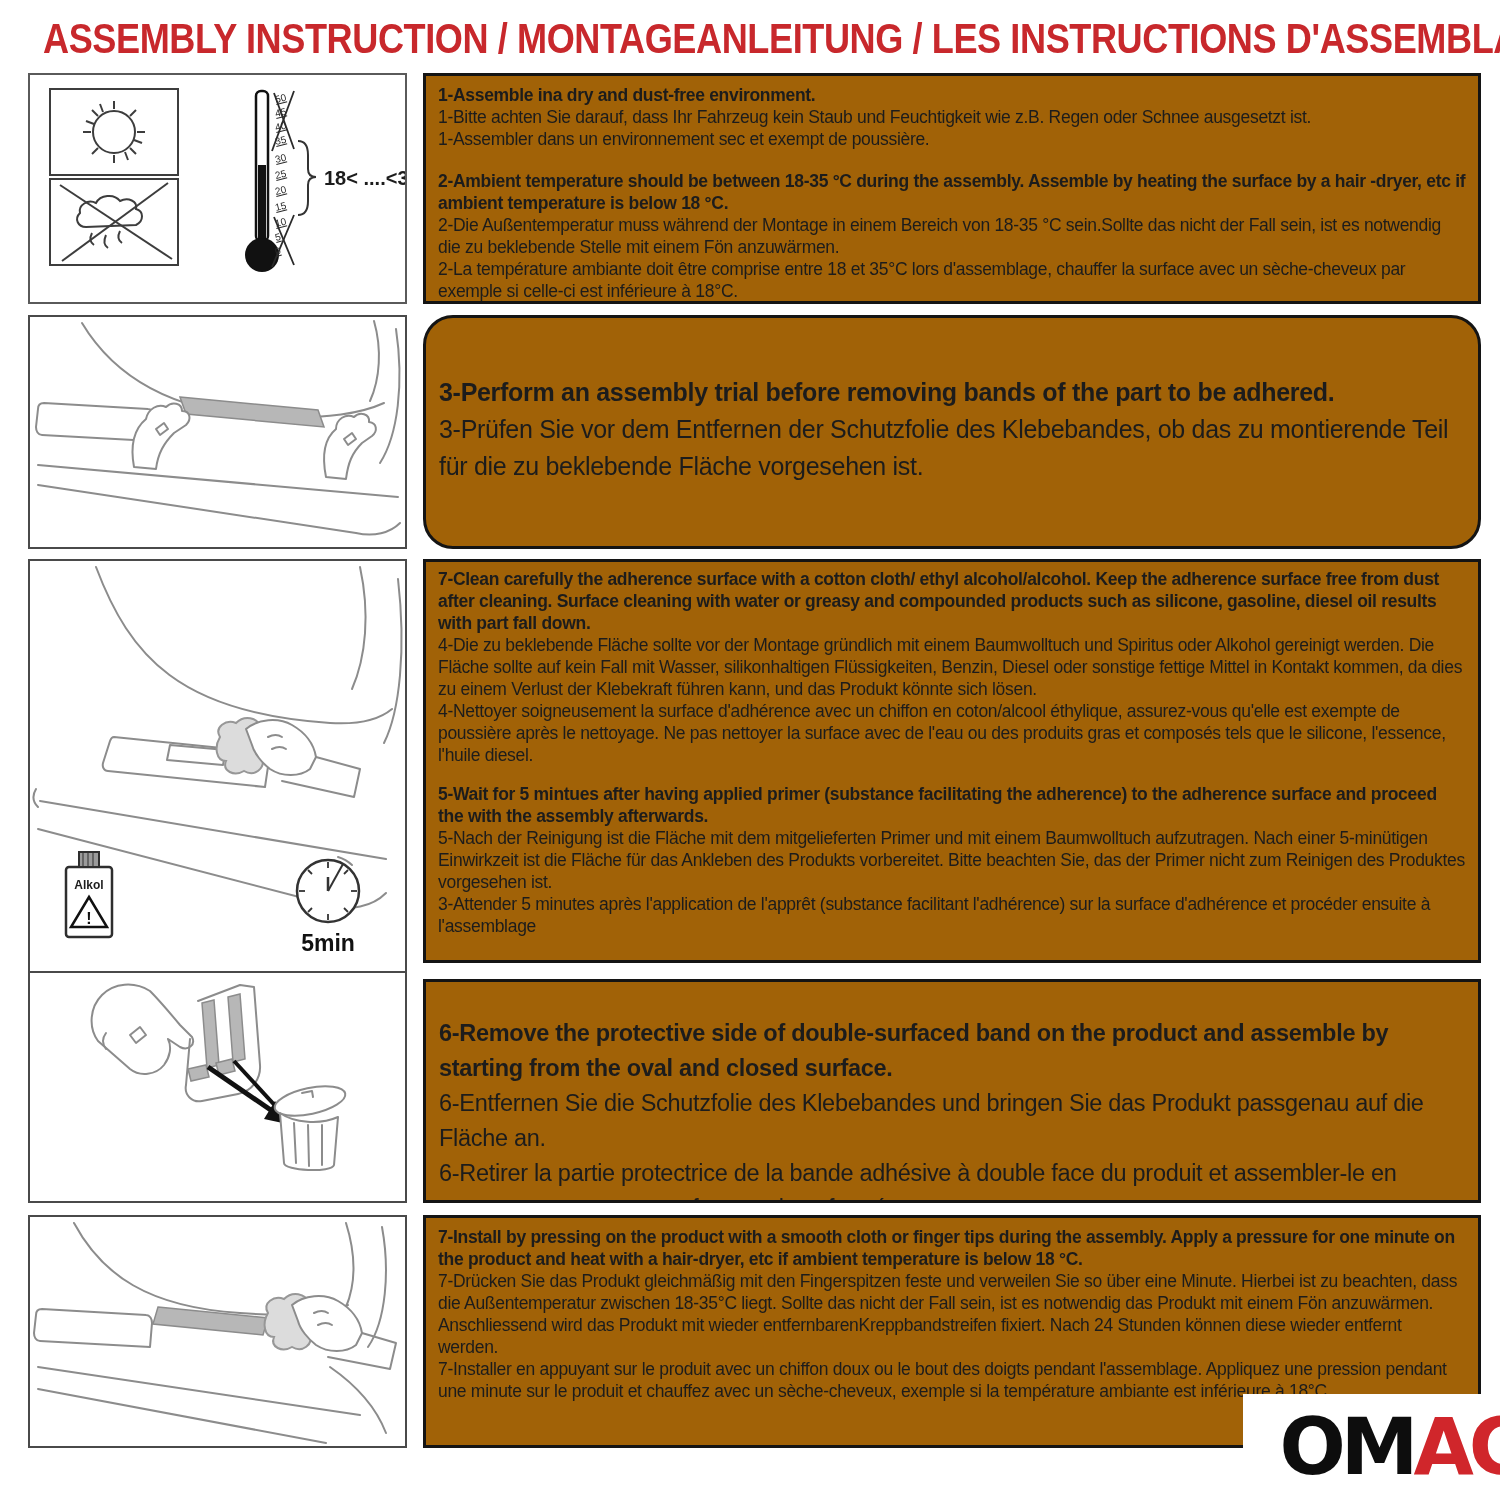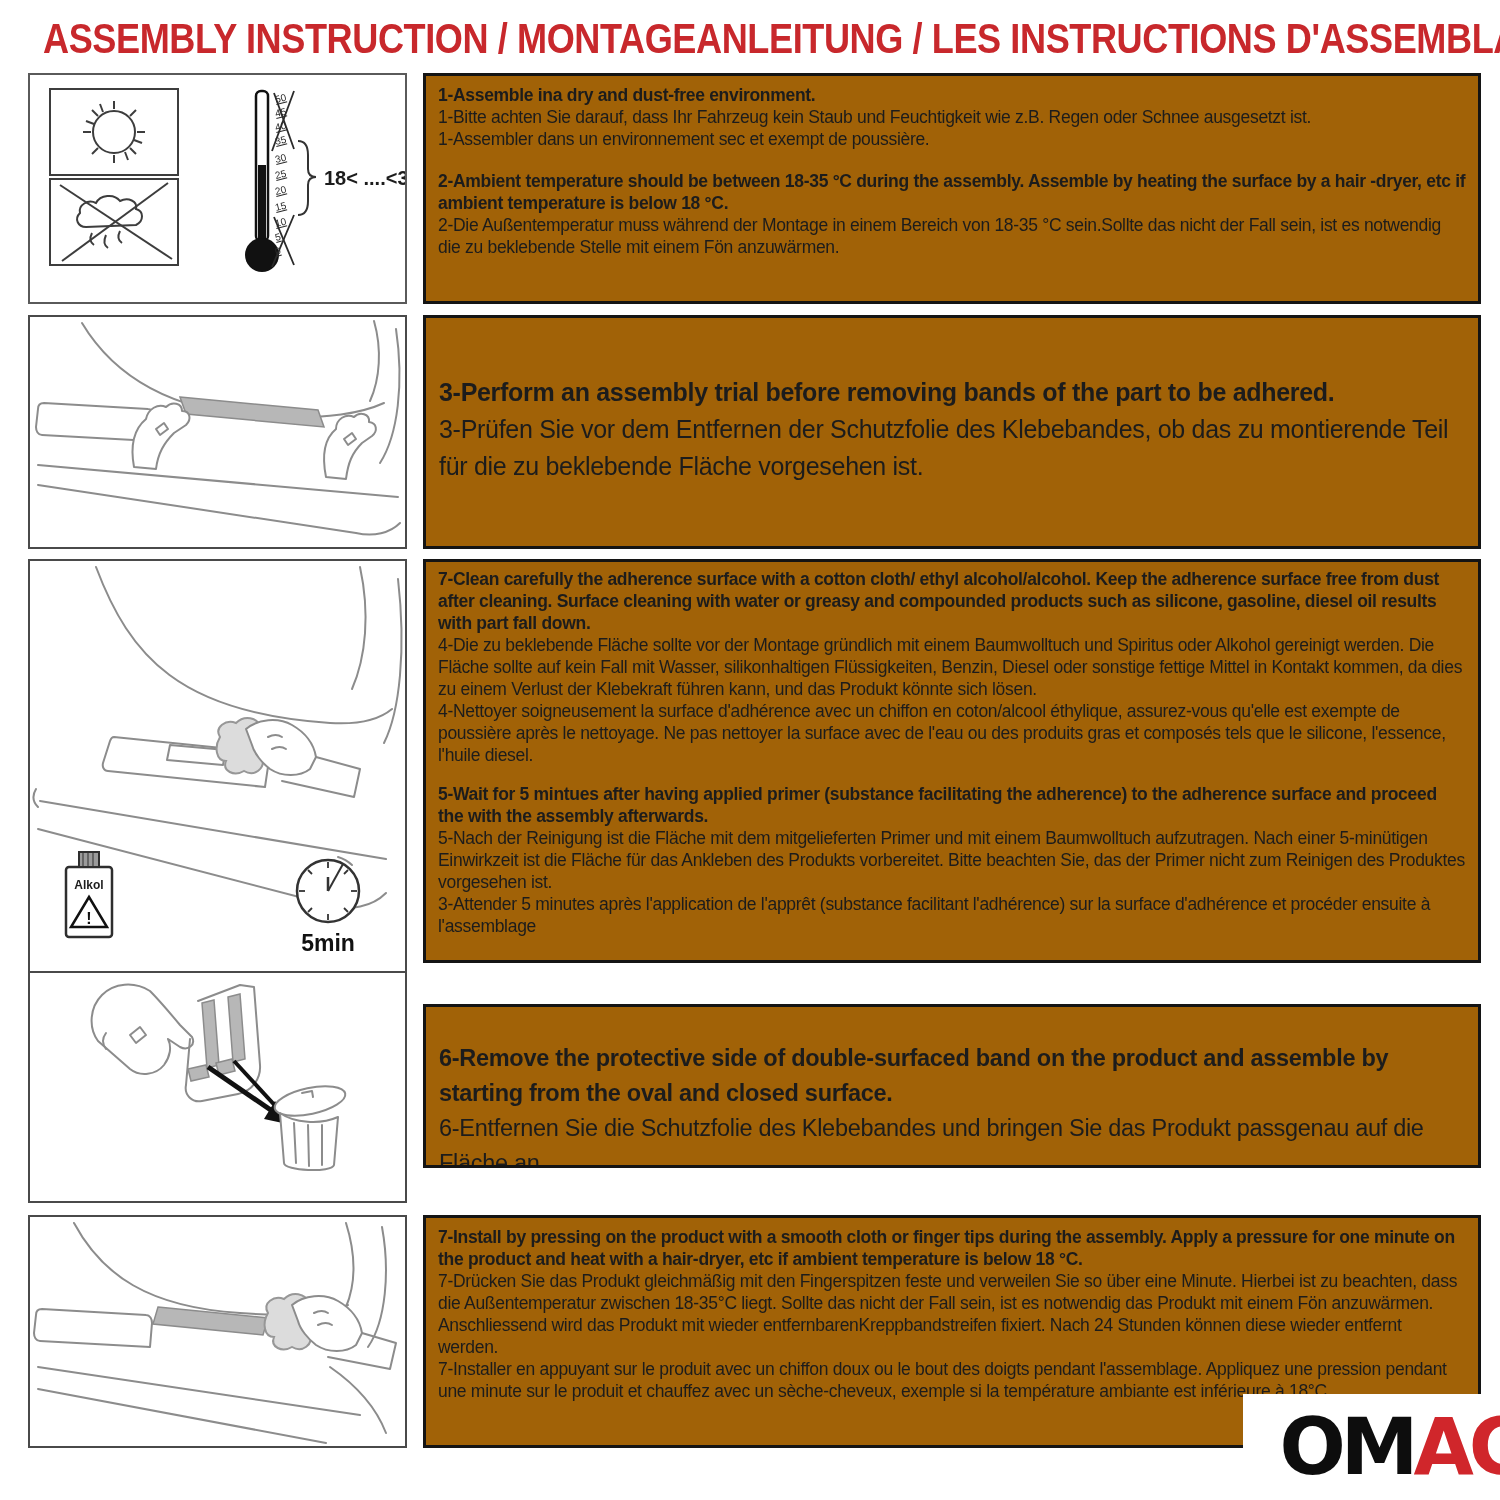--- a/index.html
+++ b/index.html
@@ -9,21 +9,21 @@
   .title span{display:inline-block;transform:scaleX(0.84);transform-origin:0 50%;
         font-size:43px;font-weight:800;letter-spacing:-0.5px;color:#c8282c;line-height:52px;}
   .lbox{position:absolute;left:28px;width:379px;background:#fff;border:2px solid #4a4a4a;
         box-sizing:border-box;overflow:hidden;}
   .rbox{position:absolute;left:423px;width:1058px;background:#a16207;border:3px solid #141414;
         box-sizing:border-box;overflow:hidden;letter-spacing:-0.3px;}
   .rbox p{margin:0;}
   .b{font-weight:700;}
   .fs-s{font-size:17.5px;line-height:22px;padding:8px 12px 0 12px;}
   .fs-s3{font-size:17.5px;line-height:22px;padding:6px 12px 0 12px;}
-  .fs-l{font-size:25px;line-height:37px;padding:56px 16px 0 13px;}
+  .fs-l{font-size:25px;line-height:37px;padding:56px 16px 0 13px;border-radius:30px;}
   .fs-m{font-size:23.5px;line-height:35px;padding:34px 16px 0 13px;}
   .sp1{height:20px;}
   .sp3{height:17px;}
   .logo{position:absolute;left:1243px;top:1394px;width:278px;height:106px;background:#fff;
         display:flex;align-items:center;justify-content:flex-end;z-index:6;}
   .logo-text{font-size:78px;font-weight:900;letter-spacing:-5px;line-height:1;
         font-family:"DejaVu Sans","Liberation Sans",sans-serif;}
   .logo-om{color:#0d0d0d;}
   .logo-ac{color:#d0262b;}
   svg{display:block;}
@@ -100,20 +100,21 @@
       </g>
     </svg>
   </div>
   <div class="rbox fs-s" style="top:73px;height:231px;">
     <p class="b">1-Assemble ina dry and dust-free environment.</p>
     <p>1-Bitte achten Sie darauf, dass Ihr Fahrzeug kein Staub und Feuchtigkeit wie z.B. Regen oder Schnee ausgesetzt ist.</p>
     <p>1-Assembler dans un environnement sec et exempt de poussière.</p>
     <div class="sp1"></div>
     <p class="b">2-Ambient temperature should be between 18-35 °C  during the assembly. Assemble by heating the surface by a hair -dryer, etc if ambient temperature is below 18 °C.</p>
     <p>2-Die Außentemperatur muss während der Montage in einem Bereich von 18-35 °C  sein.Sollte das nicht der Fall sein, ist es notwendig die zu beklebende Stelle mit einem Fön anzuwärmen.</p>
+    <p>2-La température ambiante doit être comprise entre 18 et 35°C lors d'assemblage, chauffer la surface avec un sèche-cheveux par exemple si celle-ci est inférieure à 18°C.</p>
   </div>
 
   <div class="lbox" style="top:315px;height:234px;">
     <svg viewBox="0 0 375 230" width="375" height="230">
       <path class="sketch" d="M52,6 C88,66 150,96 238,100 C300,102 332,96 354,86"></path>
       <path class="sketch" d="M344,4 C352,32 350,62 340,84"></path>
       <path class="sketch" d="M366,12 C374,66 368,118 350,146"></path>
       <path class="sketch" d="M14,86 L118,92 C122,92 124,96 124,100 L122,124 L12,118 C8,118 6,114 6,110 L8,92 C8,88 10,86 14,86 Z"></path>
       <polygon class="strip" points="150,80 288,93 294,110 156,97"></polygon>
       <path class="sketch" d="M8,148 L368,180"></path>
@@ -208,21 +209,21 @@
         <polygon points="262,152 234,146 245,128" fill="#111111"></polygon>
       </g>
       <g>
         <ellipse cx="280" cy="128" rx="36" ry="13" transform="rotate(-12 280 128)" class="sketch-f"></ellipse>
         <path class="sketch" d="M272,120 l10,-2 l1,6"></path>
         <path class="sketch-f" d="M250,140 L254,190 C254,198 302,200 304,192 L308,144 C290,152 264,150 250,140 Z"></path>
         <path class="sketch" d="M264,150 L266,190 M278,152 L279,193 M292,152 L292,192"></path>
       </g>
     </svg>
   </div>
-  <div class="rbox fs-m" style="top:1004px;height:164px;">
+  <div class="rbox fs-m" style="top:979px;height:224px;">
     <p class="b">6-Remove the protective side of double-surfaced band on the product and assemble by starting from the oval and closed surface.</p>
     <p>6-Entfernen Sie die Schutzfolie des Klebebandes und bringen Sie das Produkt passgenau auf die Fläche an.</p>
     <p>6-Retirer la partie protectrice de la bande adhésive à double face du produit et assembler-le en commençant par une surface ovale et fermée.</p>
   </div>
 
   <div class="lbox" style="top:1215px;height:233px;">
     <svg viewBox="0 0 375 230" width="375" height="230">
       <path class="sketch" d="M44,6 C72,58 118,90 210,96 C260,100 296,96 318,88"></path>
       <path class="sketch" d="M316,6 C326,38 326,66 316,90"></path>
       <path class="sketch" d="M352,10 C360,54 356,104 338,130"></path>

